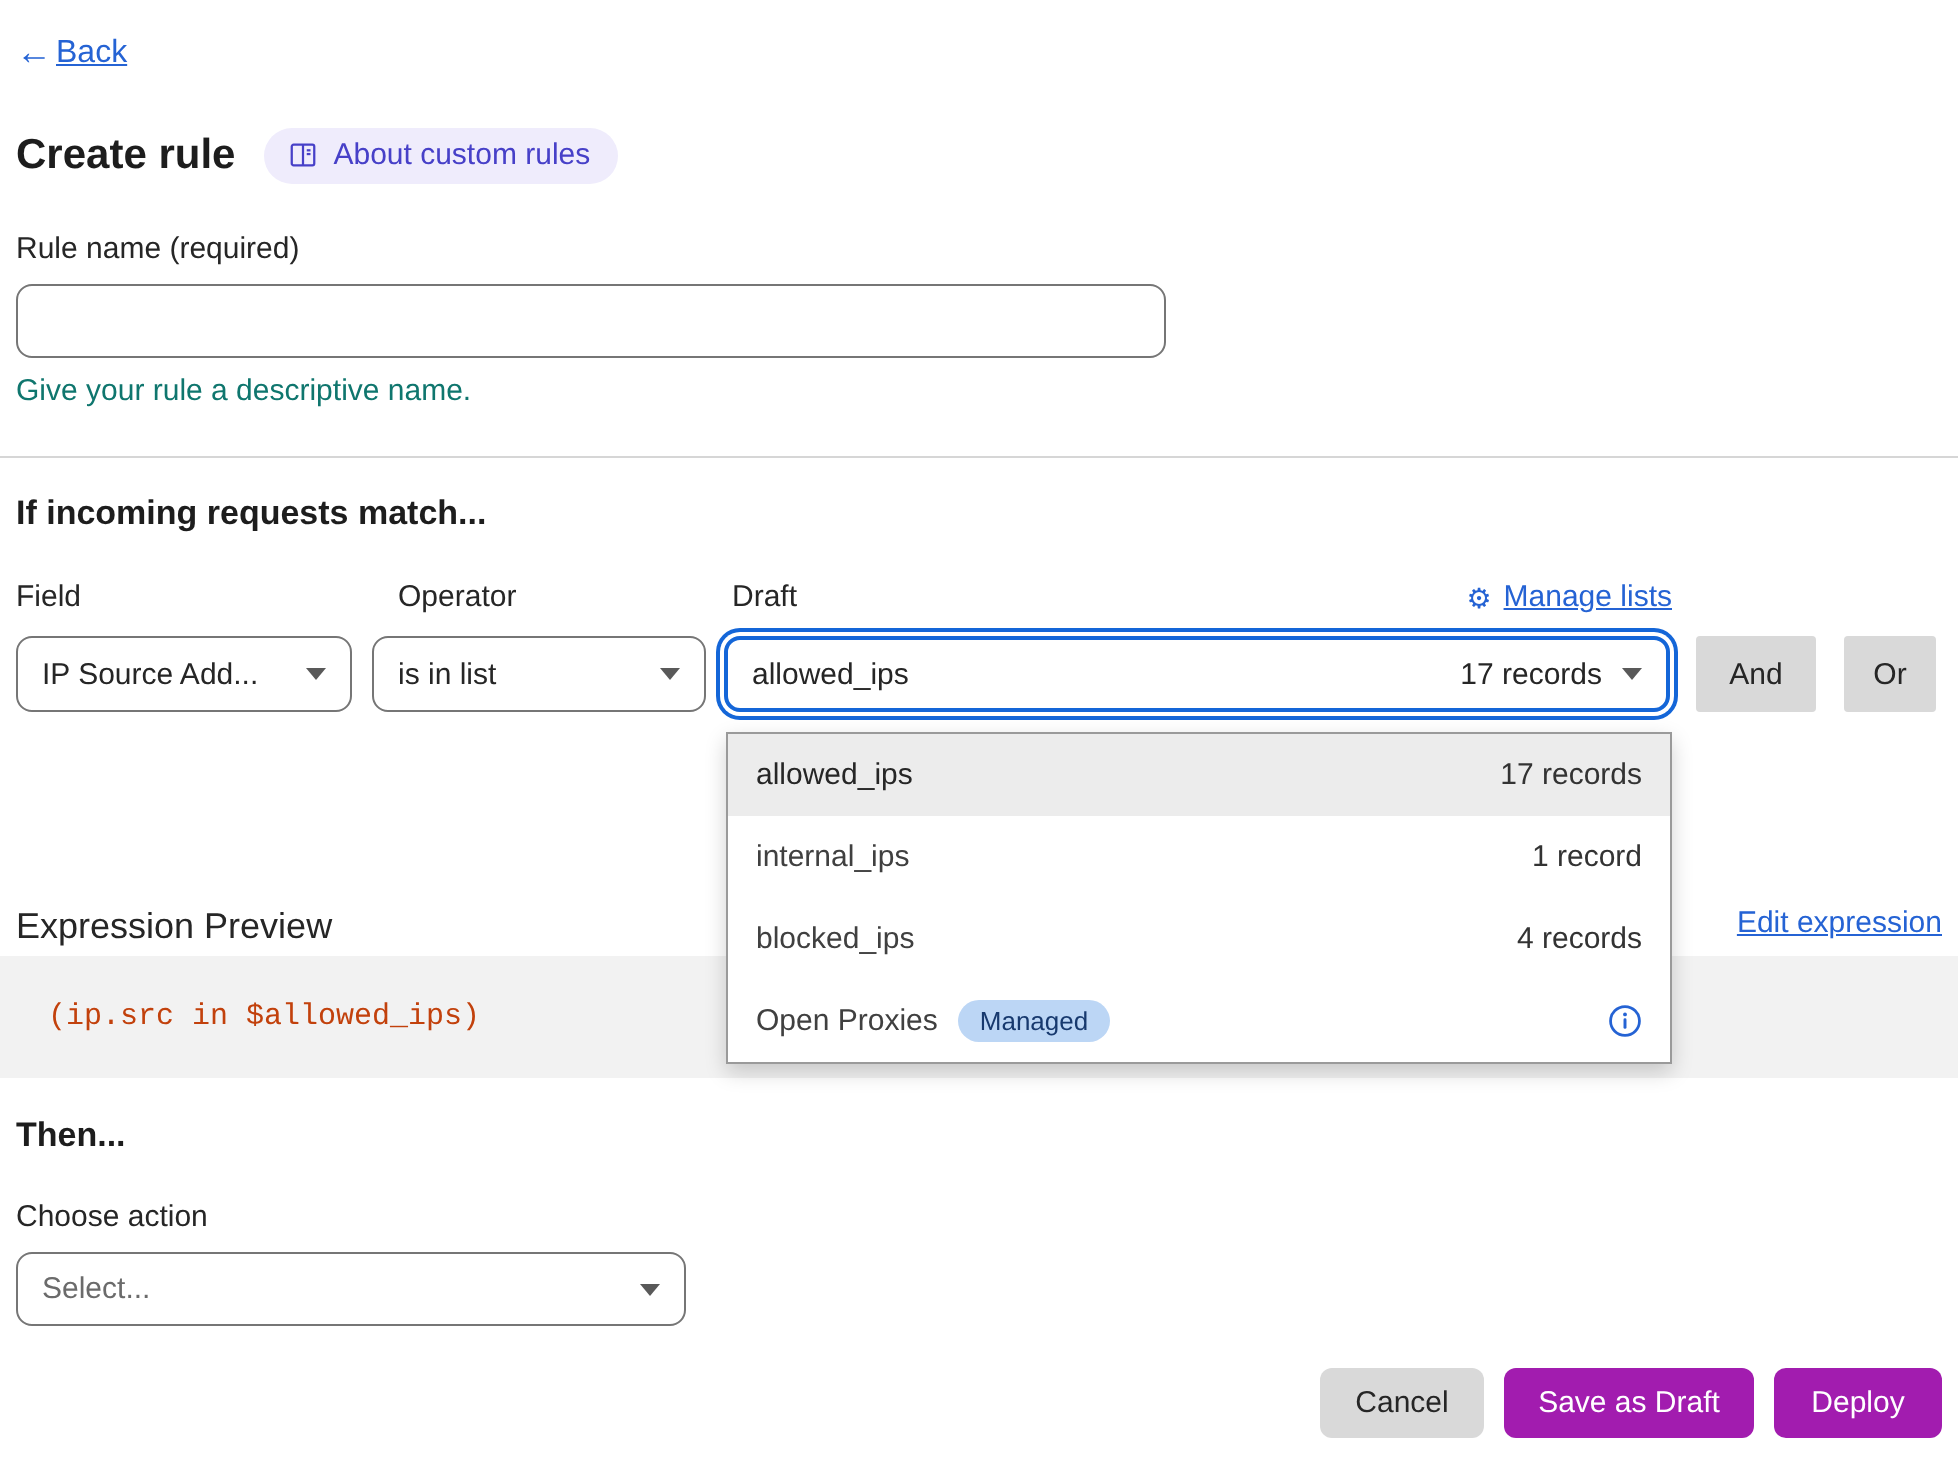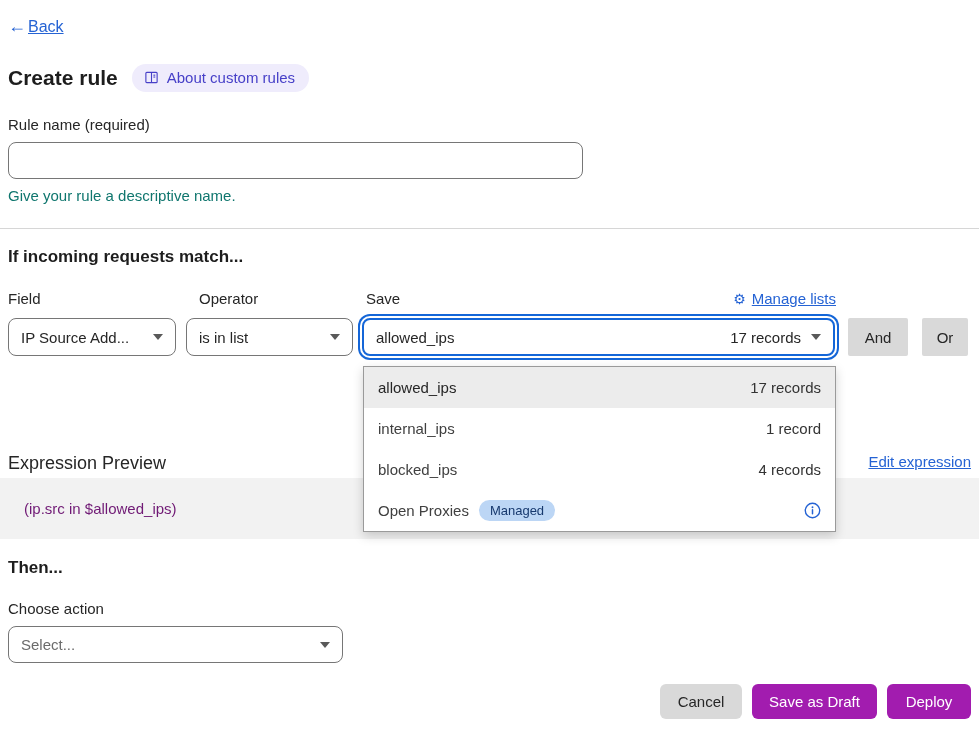--- a/index.html
+++ b/index.html
@@ -55,21 +55,21 @@
   .dd-meta { margin-left:auto; color:#333; }
   .managed-badge { background:#bcd6f5; color:#17396e; font-size:13px; padding:3px 11px;
     border-radius:11px; margin-left:10px; }
   .info-btn { margin-left:auto; display:flex; align-items:center; cursor:pointer; background:none; border:none; }
 
   
   .expr-label { position:absolute; left:8px; top:453px; font-size:18px; color:#262626; }
   .edit-expression { position:absolute; right:8px; top:453px; }
   .expr-box { position:absolute; left:0; top:478px; width:979px; height:61px; background:#f2f2f2;
     display:flex; align-items:center; padding-left:24px; }
-  .expr-code { font-family:Liberation Sans, sans-serif; font-size:15px; color:#701a75; }
+  .expr-code { font-family:Liberation Mono, monospace; font-size:15px; color:#c2410c; }
 
   
   .action-select { left:8px; top:626px; width:335px; height:37px; }
   .placeholder { color:#6b6b6b; }
 
   
   .btn { position:absolute; top:684px; height:35px; border:none; border-radius:6px; font-size:15px;
     display:flex; align-items:center; justify-content:center; cursor:pointer;
     font-family:"Liberation Sans", sans-serif; }
   .btn-gray { background:#d9d9d9; color:#262626; }
@@ -104,21 +104,21 @@
   <label class="field-label" style="left:8px; top:116px;">Rule name (required)</label>
   <input class="rule-name-input" type="text" value="" style="">
   <div class="helper-text">Give your rule a descriptive name.</div>
 
   <div class="divider"></div>
 
   <h2 class="section-heading" style="top:247px;">If incoming requests match...</h2>
 
   <label class="field-label" style="left:8px; top:290px;">Field</label>
   <label class="field-label" style="left:188px; top:290px;margin-left:11px;">Operator</label>
-  <label class="field-label" style="left:366px; top:290px;">Save</label>
+  <label class="field-label" style="left:366px; top:290px;">Draft</label>
 
   <a class="manage-lists">
     <span class="gear">⚙</span>
     <span class="link">Manage lists</span>
   </a>
 
   <div class="select" style="left:8px; width:168px;">
     <span>IP Source Add...</span>
     <span class="chev"></span>
   </div>

